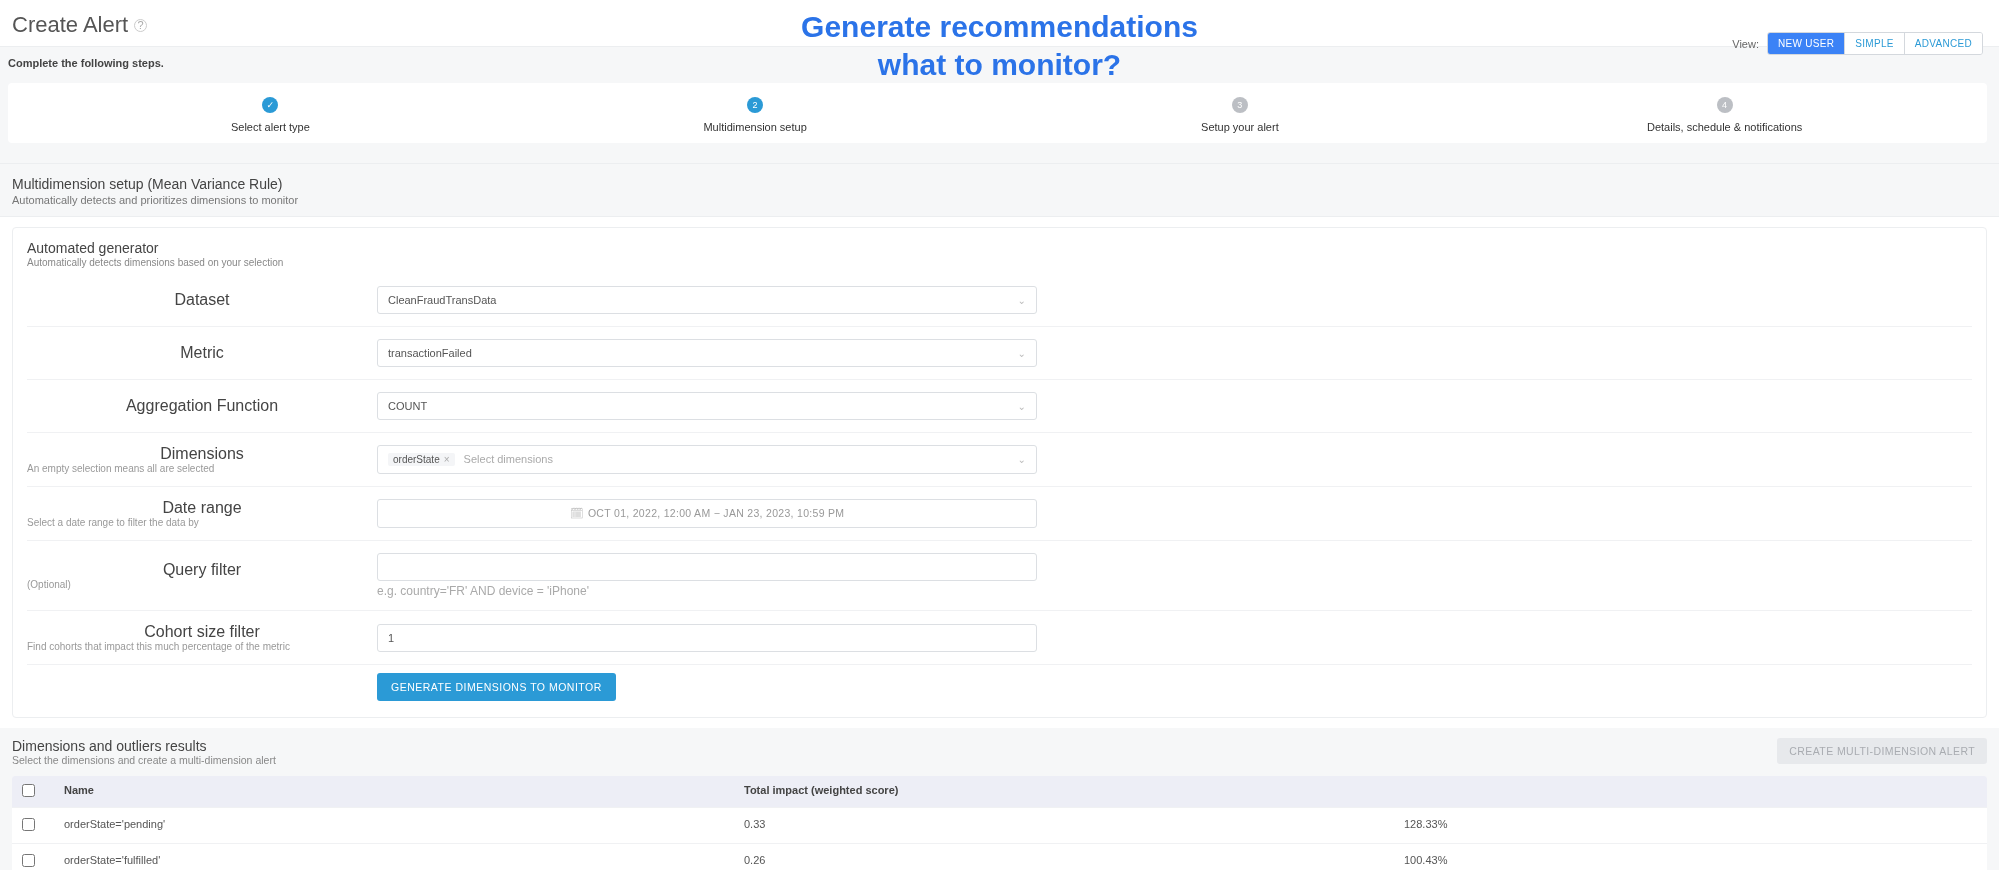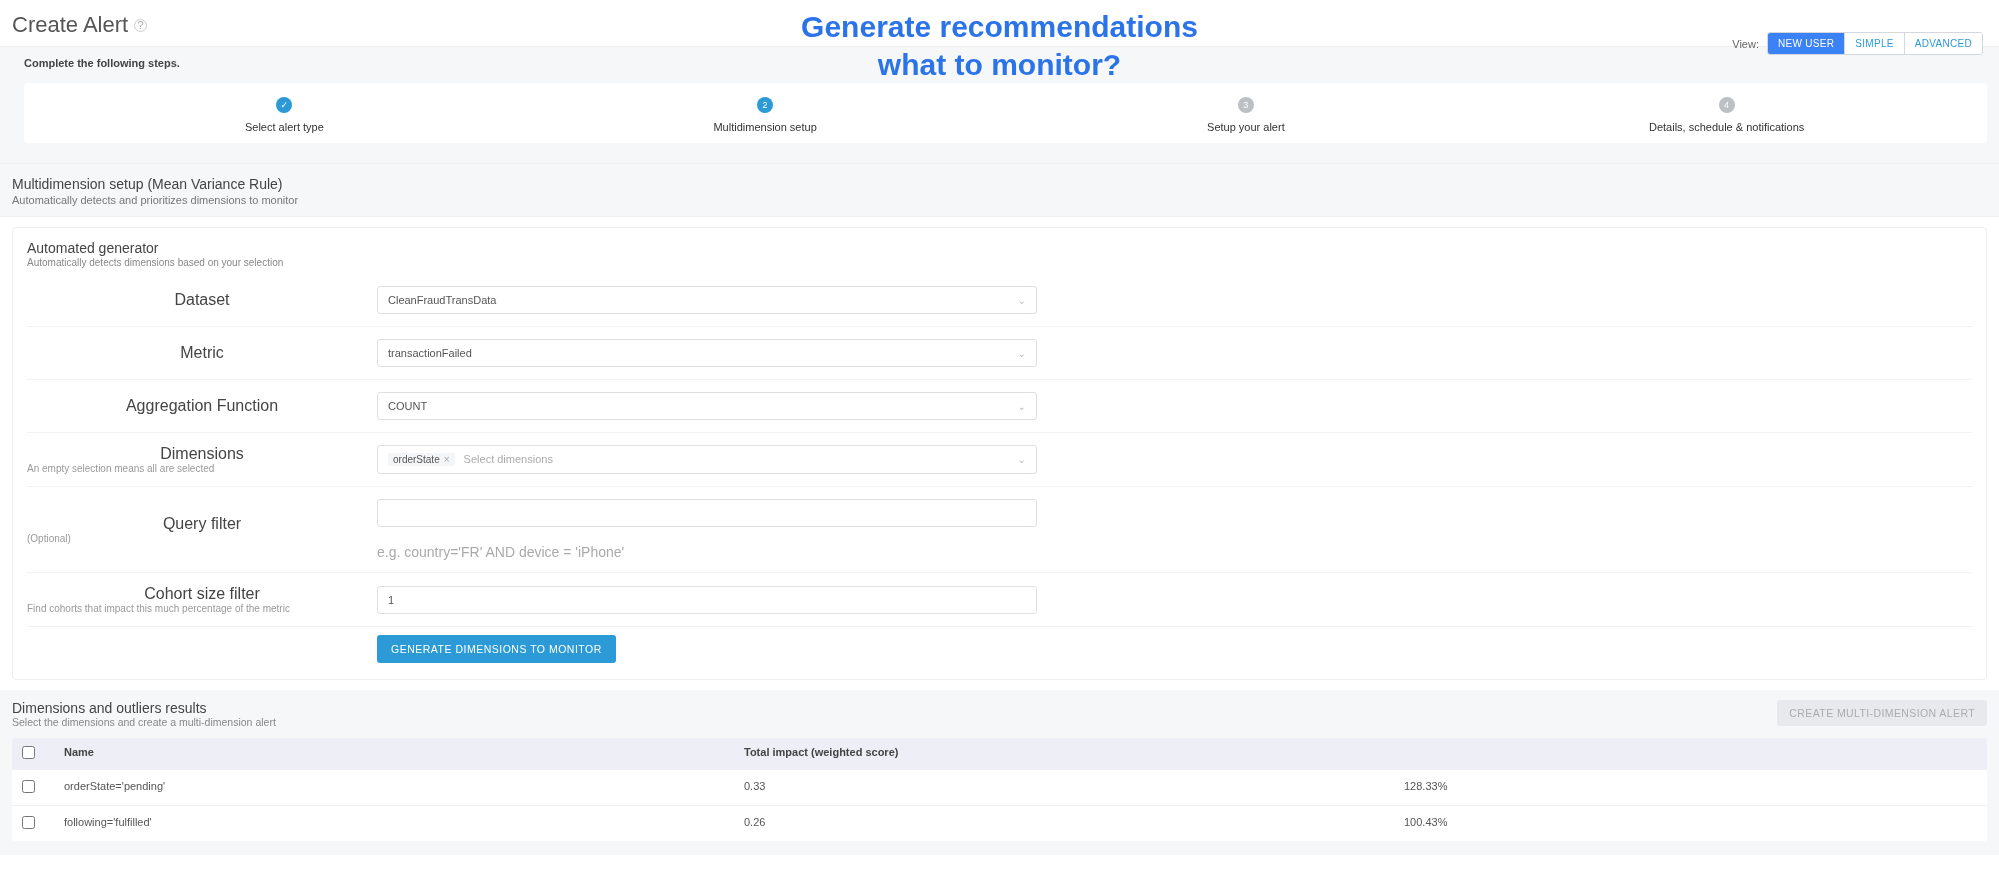--- a/index.html
+++ b/index.html
@@ -68,21 +68,21 @@
   letter-spacing: 0.3px;
 }
 .btn-group button + button { border-left: 1px solid #d4d8dd; }
 .btn-group button.active {
   background: #3b82f6;
   color: #fff;
 }
 
 .steps-wrap {
   background: #f6f7f8;
-  padding: 10px 12px 20px 24px;
+  padding: 10px 12px 20px 8px;
   border-top: 1px solid #eceef0;
   border-bottom: 1px solid #eceef0;
 }
 .steps-instruction {
   font-size: 11px;
   font-weight: 700;
   color: #444;
   margin-bottom: 14px;
 }
 .stepper {
@@ -158,21 +158,21 @@
   background: #f4f5f7;
   border-radius: 2px;
   padding: 1px 5px;
   font-size: 10px;
   color: #555;
   margin-right: 6px;
 }
 .chip .x { margin-left: 4px; color: #aaa; cursor: pointer; }
 .placeholder { color: #aaa; }
 .date-center { text-align: center; color: #999; letter-spacing: 0.3px; font-size: 10.5px; }
-.hint-below { font-size: 14px; color: #aaa; margin-top: 17px; }
+.hint-below { font-size: 12px; color: #aaa; margin-top: 3px; }
 
 .gen-row { padding: 8px 0 16px 350px; border-top: 1px solid #f0f1f3; }
 .btn-primary {
   background: #2b9ad6;
   color: #fff;
   border: none;
   border-radius: 3px;
   padding: 8px 14px;
   font-size: 10.5px;
   letter-spacing: 0.5px;
@@ -328,20 +328,31 @@
               <span>orderState</span>
               <span class="x">×</span>
             </span>
             <span class="placeholder">Select dimensions</span>
           </span>
           <span class="caret">⌄</span>
         </div>
       </div>
     </div>
 
+    <div class="form-row">
+      <div class="form-label">
+        <div class="ftitle">Date range</div>
+        <div class="fhint">Select a date range to filter the data by</div>
+      </div>
+      <div class="form-control">
+        <div class="sel date-center" style="justify-content:center;">
+          <span><span class="cal-icon">🗓</span><span>OCT 01, 2022, 12:00 AM − JAN 23, 2023, 10:59 PM</span></span>
+        </div>
+      </div>
+    </div>
 
     <div class="form-row">
       <div class="form-label">
         <div class="ftitle">Query filter</div>
         <div class="fhint">(Optional)</div>
       </div>
       <div class="form-control">
         <input class="txt" type="text" style="">
         <div class="hint-below">e.g. country='FR' AND device = 'iPhone'</div>
       </div>
@@ -380,20 +391,20 @@
       <div class="col-impact">Total impact (weighted score)</div>
     </div>
     <div class="tr">
       <div class="col-chk"><input type="checkbox" style=""></div>
       <div class="col-name">orderState='pending'</div>
       <div class="col-contrib">0.33</div>
       <div class="col-impact">128.33%</div>
     </div>
     <div class="tr">
       <div class="col-chk"><input type="checkbox" style=""></div>
-      <div class="col-name">following='fulfilled'</div>
+      <div class="col-name">orderState='fulfilled'</div>
       <div class="col-contrib">0.26</div>
       <div class="col-impact">100.43%</div>
     </div>
 
   </div>
 
 </div>
 
 </body></html>

